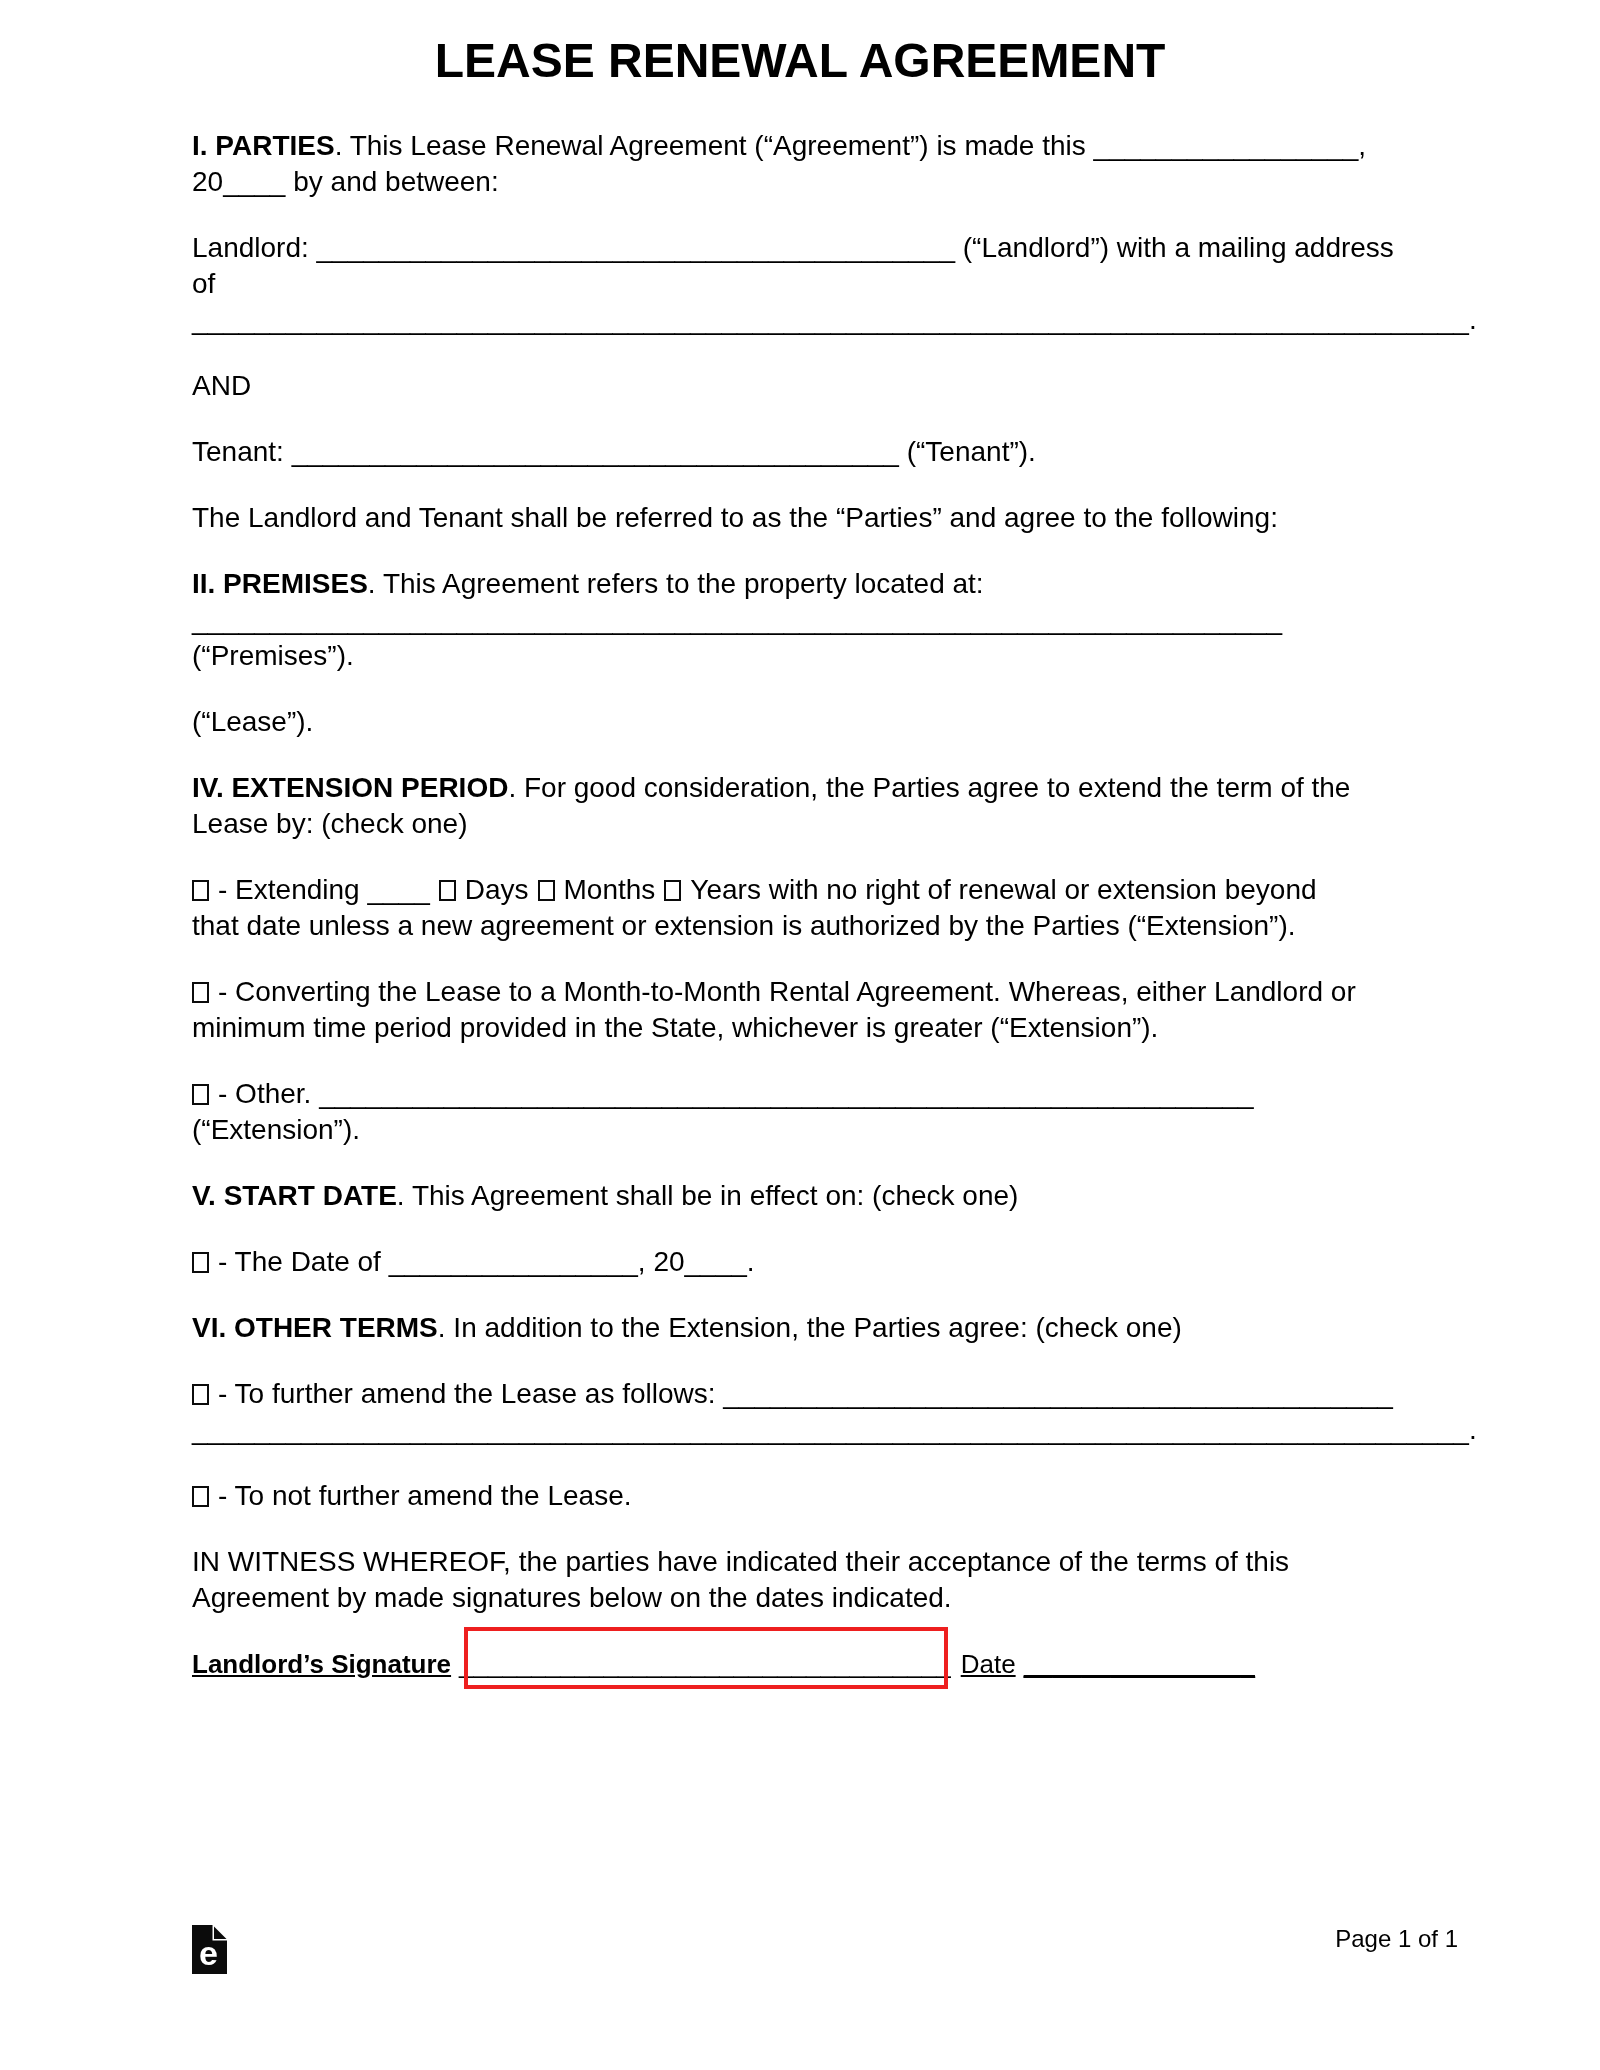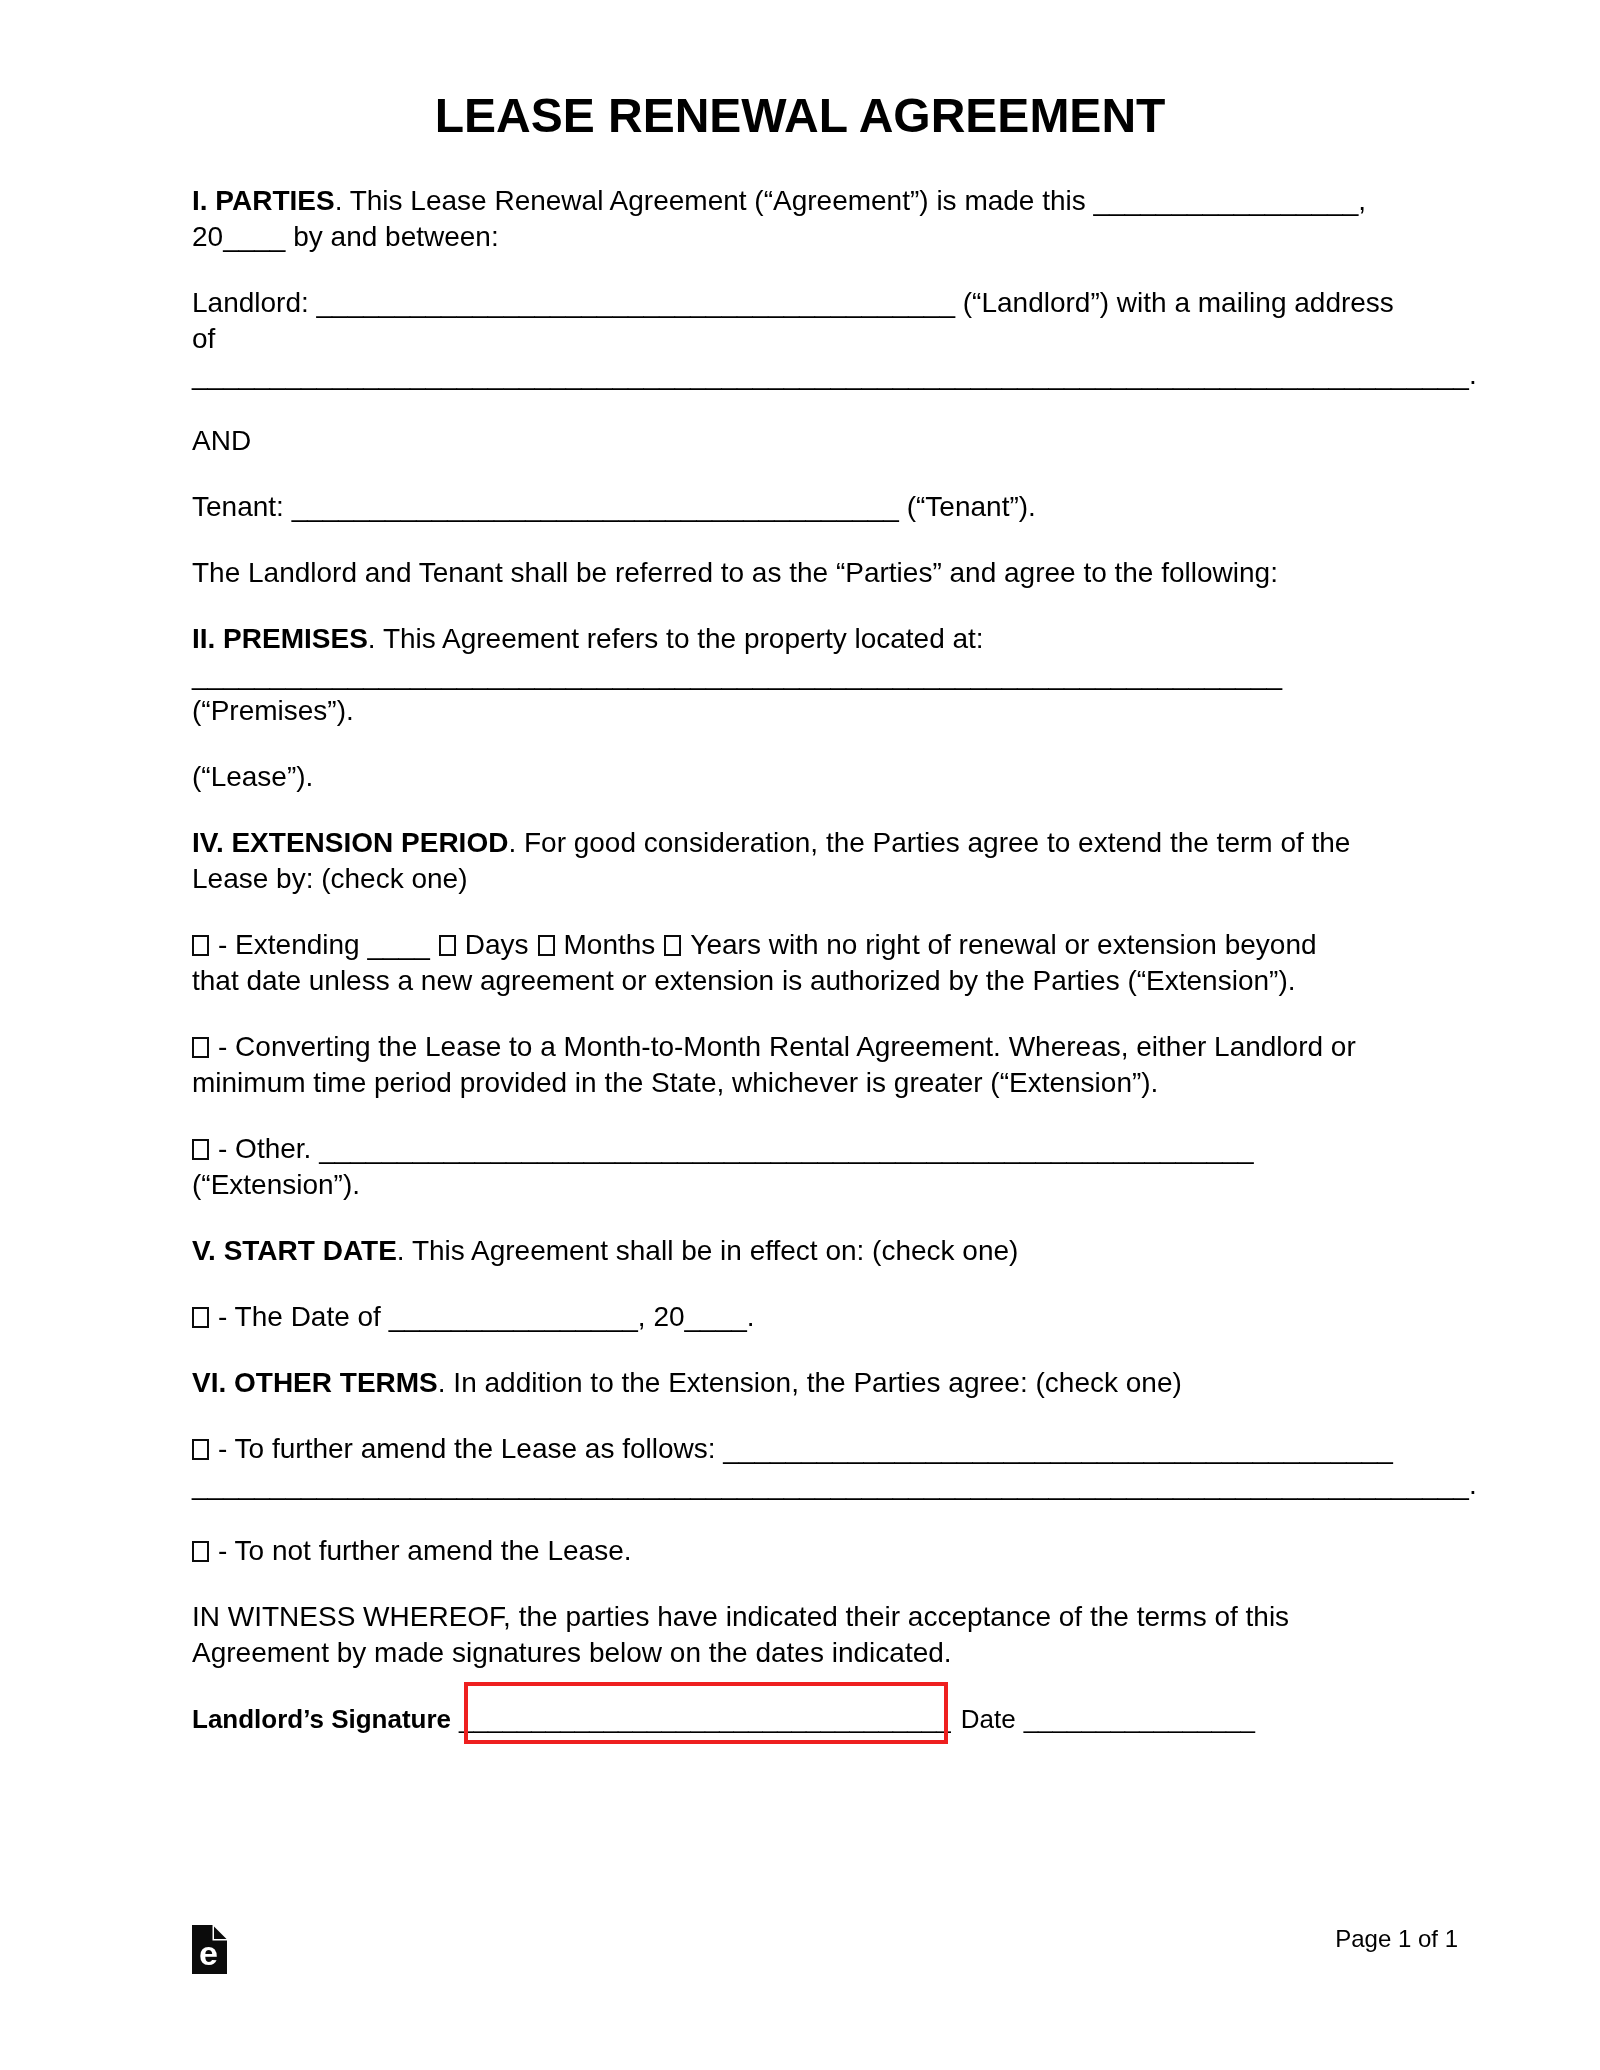--- a/index.html
+++ b/index.html
@@ -2,40 +2,40 @@
 <html><head>
 <meta charset="utf-8">
 <style>
   html,body{margin:0;padding:0;background:#ffffff;}
   body{
     width:1600px;height:2070px;position:relative;overflow:hidden;
     font-family:"Liberation Sans","DejaVu Sans",sans-serif;
     color:#000;
   }
   .page{position:absolute;inset:0;background:#fff;}
-  .content{padding:88px 192px 0 192px;}
+  .content{padding:33px 192px 0 192px;}
   h1.doc-title{
     margin:0 0 40px 0;text-align:center;
     font-size:48px;line-height:55px;font-weight:bold;letter-spacing:0;
   }
   p.para{margin:0 0 30px 0;font-size:28px;line-height:36px;}
   .ln{display:block;}
   b.lead{font-weight:bold;}
   .cb{
     display:inline-block;box-sizing:border-box;
     width:17px;height:21px;border:2.5px solid #0b0b0b;background:#fff;
     vertical-align:-2px;margin:0 9px;
   }
   .cb.first{margin-left:0;}
   
   .sig-row{
     position:relative;margin:0 0 0 0;font-size:26px;line-height:36px;
     white-space:nowrap;
   }
-  .sig-row.landlord{margin-top:24px;}
+  .sig-row.landlord{margin-top:24px;text-decoration:underline;}
   .sig-row.tenant{margin-top:61px;}
   .sig-label{font-weight:bold;margin-right:8px;}
   .sig-line{position:relative;display:inline-block;}
   .sig-box{
     position:absolute;box-sizing:border-box;
     left:5px;bottom:-7px;width:484px;height:62px;
     border:4px solid #ee1f1f;background:transparent;
   }
   .date-label{margin:0 8px 0 10px;}
   .date-blank{letter-spacing:0;}

